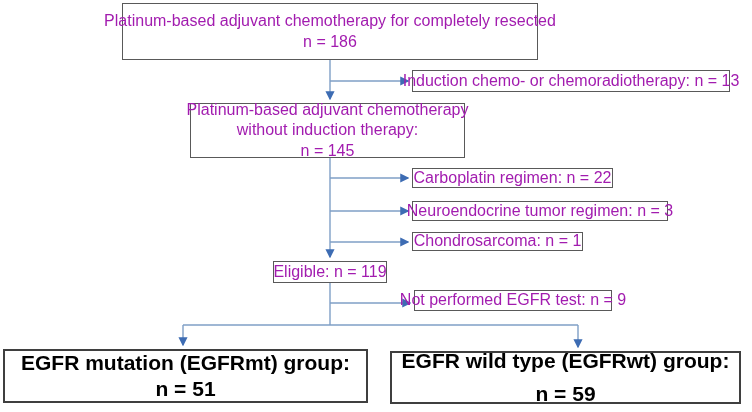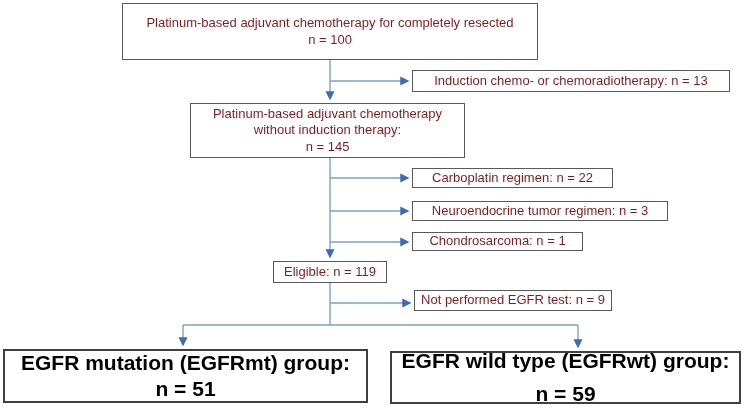--- a/index.html
+++ b/index.html
@@ -26,23 +26,23 @@
   .box {
     position: absolute;
     box-sizing: border-box;
     background: #ffffff;
     border: 1.5px solid #595959;
     display: flex;
     flex-direction: column;
     align-items: center;
     justify-content: center;
     text-align: center;
-    font-size: 13px;
+    font-size: 16px;
     line-height: 1.26;
-    color: #7f1d1d;
+    color: #a21caf;
     z-index: 2;
     white-space: nowrap;
   }
   .group-box {
     border: 2px solid #3f3f3f;
     font-weight: bold;
     font-size: 21px;
     line-height: 1.22;
     color: #000000;
   }
@@ -67,21 +67,21 @@
     <line class="connector-line" x1="330" y1="242" x2="408" y2="242" marker-end="url(#arrow)"></line>
     <line class="connector-line" x1="330" y1="283" x2="330" y2="325"></line>
     <line class="connector-line" x1="330" y1="303" x2="410" y2="303" marker-end="url(#arrow)"></line>
     <line class="connector-line" x1="183" y1="325" x2="578" y2="325"></line>
     <line class="connector-line" x1="183" y1="325" x2="183" y2="345" marker-end="url(#arrow)"></line>
     <line class="connector-line" x1="578" y1="325" x2="578" y2="347" marker-end="url(#arrow)"></line>
   </svg>
 
   <div class="box" style="left:122px; top:3px; width:416px; height:57px;">
     <div>Platinum-based adjuvant chemotherapy for completely resected</div>
-    <div>n = 100</div>
+    <div>n = 186</div>
   </div>
 
   <div class="box" style="left:412px; top:70px; width:318px; height:22px;align-items:center;">
     <div>Induction chemo- or chemoradiotherapy: n = 13</div>
   </div>
 
   <div class="box" style="left:190px; top:103px; width:275px; height:55px;">
     <div>Platinum-based adjuvant chemotherapy</div>
     <div>without induction therapy:</div>
     <div>n = 145</div>

